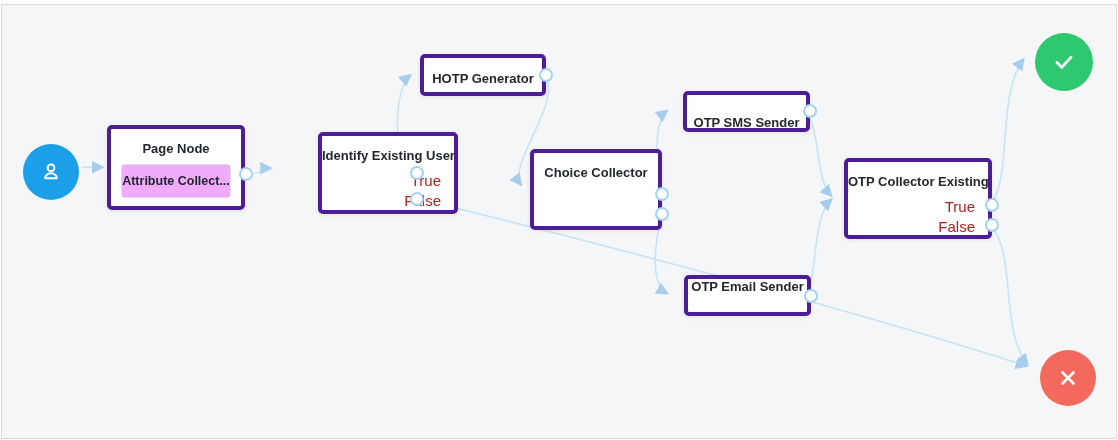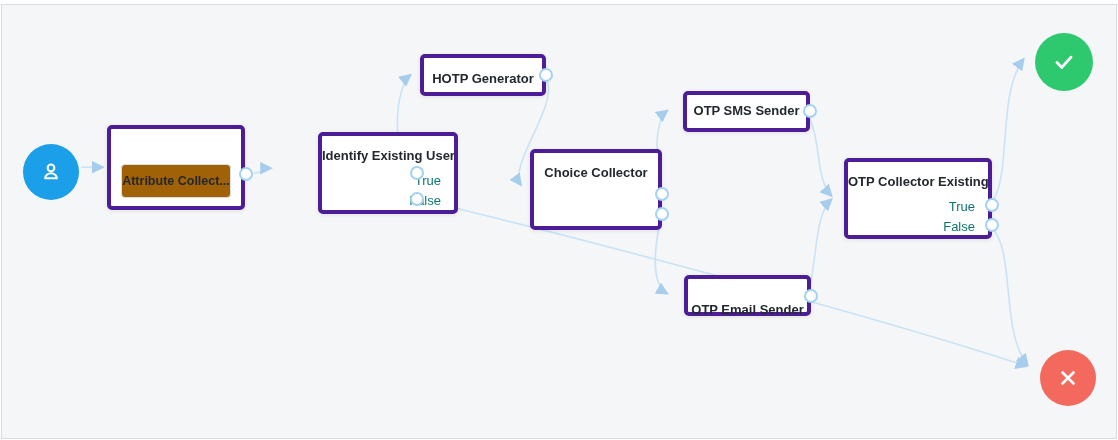--- a/index.html
+++ b/index.html
@@ -30,36 +30,36 @@
   .node-title {
     font-size: 13px;
     font-weight: bold;
     color: #23282e;
     text-align: center;
     padding-top: 12px;
     white-space: nowrap;
   }
   .outcomes { margin-top: 8px; }
   .outcome-row {
-    font-size: 13px;
-    color: #0f766e;
+    font-size: 15px;
+    color: #b91c1c;
     text-align: right;
     padding-right: 13px;
     height: 20px;
     line-height: 20px;
     white-space: nowrap;
   }
   .child-box {
     position: absolute;
     left: 10px; right: 10px;
     bottom: 8px;
     height: 34px;
     border: 1px solid #d9dde2;
     border-radius: 4px;
-    background: #a16207;
+    background: #f0abfc;
     font-size: 12.5px;
     font-weight: bold;
     color: #23282e;
     text-align: center;
     line-height: 32px;
     white-space: nowrap;
     overflow: hidden;
     cursor: pointer;
   }
   .connector {
@@ -109,45 +109,46 @@
   </svg>
 
   <div id="start-node" class="terminal">
     <svg width="26" height="26" viewBox="0 0 24 24">
       <circle cx="12" cy="8.2" r="3.1" fill="none" stroke="#ffffff" stroke-width="1.9"></circle>
       <path d="M 6.6,17.8 h 10.8 a 5.4,4.6 0 0 0 -10.8,0 z" fill="none" stroke="#ffffff" stroke-width="1.9" stroke-linejoin="round"></path>
     </svg>
   </div>
 
   <div class="node-card" style="left:105px; top:120px; width:138px; height:85px;">
+    <div class="node-title">Page Node</div>
     <div class="child-box">Attribute Collect...</div>
   </div>
 
   <div class="node-card" style="left:276px; top:127px; width:140px; height:82px;margin-left:40px;">
     <div class="node-title">Identify Existing User</div>
     <div class="outcomes">
       <div class="outcome-row">True</div>
       <div class="outcome-row">False</div>
     </div>
   </div>
 
   <div class="node-card" style="left:418px; top:49px; width:126px; height:42px;">
     <div class="node-title" style="padding-top:13px;">HOTP Generator</div>
   </div>
 
   <div class="node-card" style="left:528px; top:144px; width:132px; height:81px;">
     <div class="node-title">Choice Collector</div>
   </div>
 
   <div class="node-card" style="left:681px; top:86px; width:127px; height:41px;">
-    <div class="node-title" style="padding-top:8px;">OTP SMS Sender</div>
+    <div class="node-title" style="padding-top:20px;">OTP SMS Sender</div>
   </div>
 
   <div class="node-card" style="left:682px; top:270px; width:127px; height:41px;">
-    <div class="node-title" style="padding-top:23px;">OTP Email Sender</div>
+    <div class="node-title" style="padding-top:0;">OTP Email Sender</div>
   </div>
 
   <div class="node-card" style="left:842px; top:153px; width:148px; height:81px;">
     <div class="node-title">OTP Collector Existing</div>
     <div class="outcomes">
       <div class="outcome-row">True</div>
       <div class="outcome-row">False</div>
     </div>
   </div>
 

